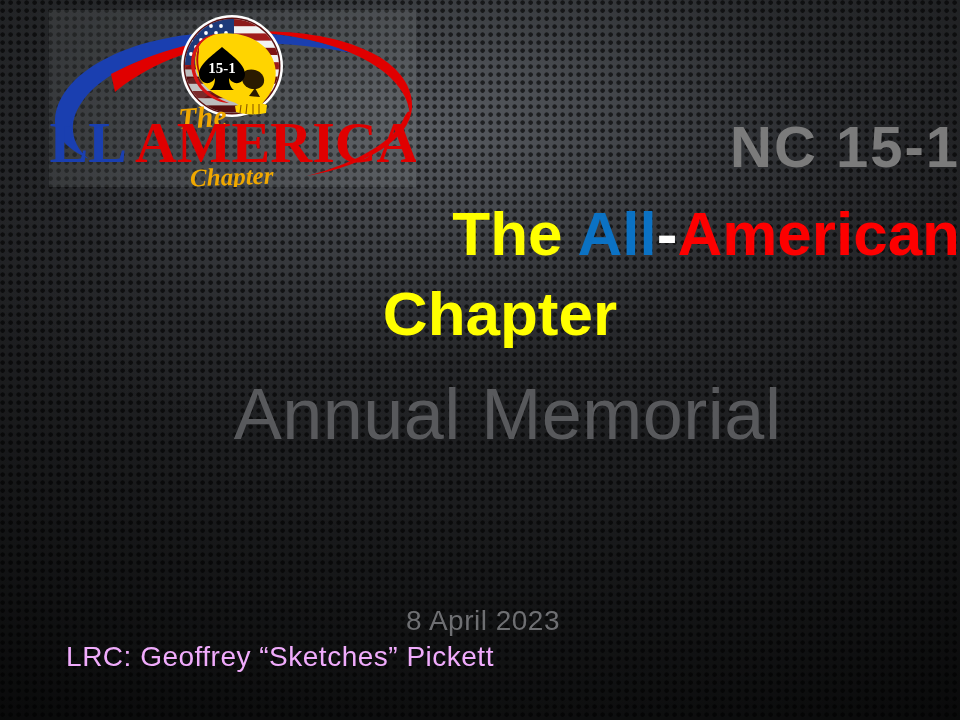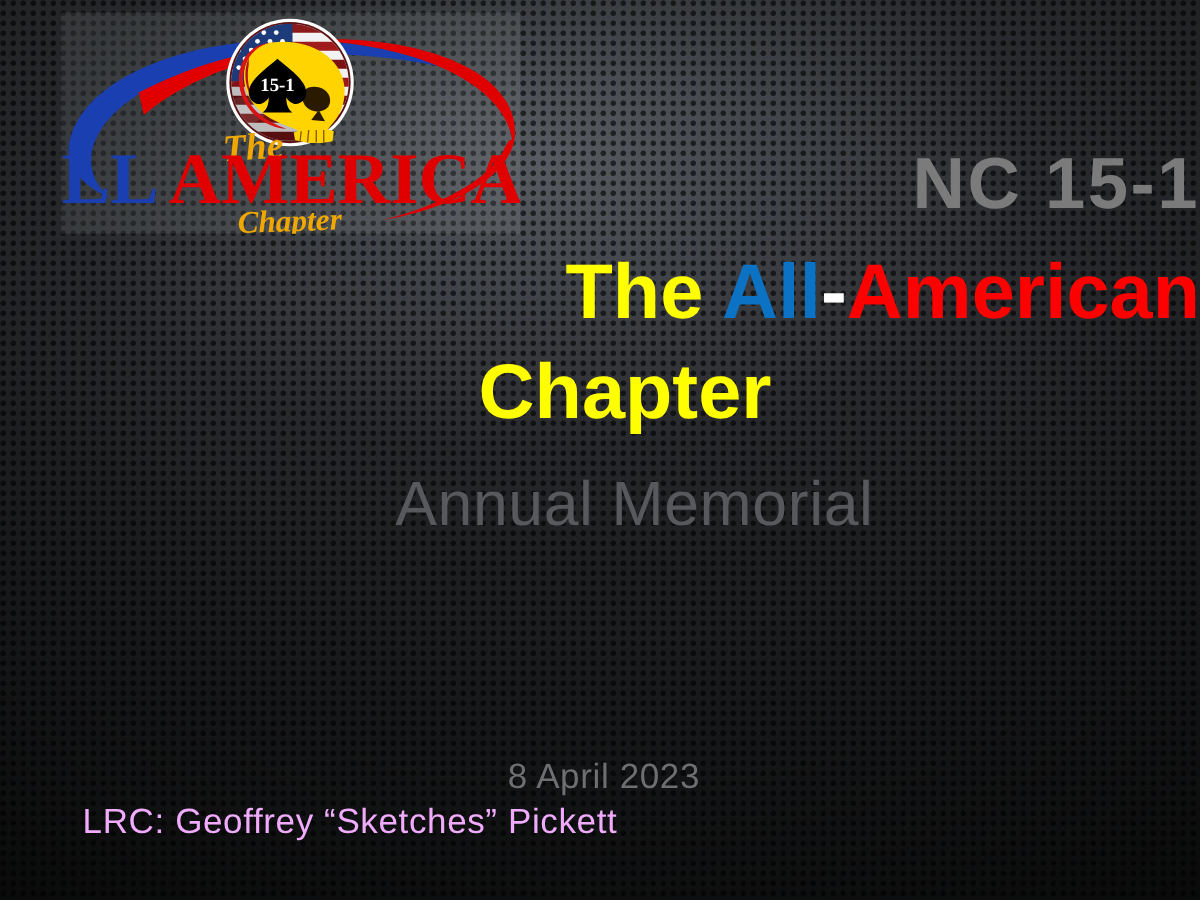--- a/index.html
+++ b/index.html
@@ -115,21 +115,21 @@
   .c-white  { color: #ffffff; }
   .c-red    { color: #fd0000; }
 
   .subline {
     position: absolute;
     left: 0;
     width: 960px;
     text-align: center;
     padding-left: 55px;
     box-sizing: border-box;
-    font-size: 50px;
+    font-size: 72px;
     font-weight: 300;
     color: #58595c;
     line-height: 1.0;
     letter-spacing: 0.5px;
   }
   .subline-1 { top: 378px; }
   .subline-2 { top: 462px; }
 
   
   .foot-date {

